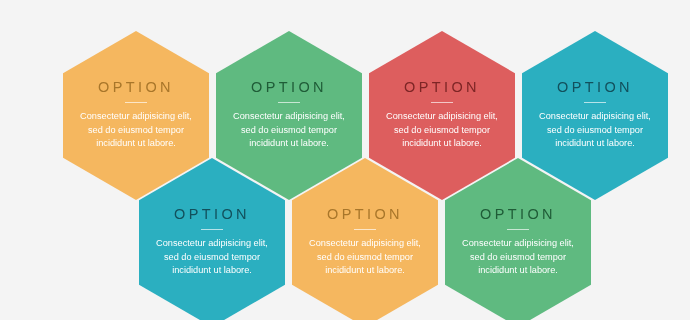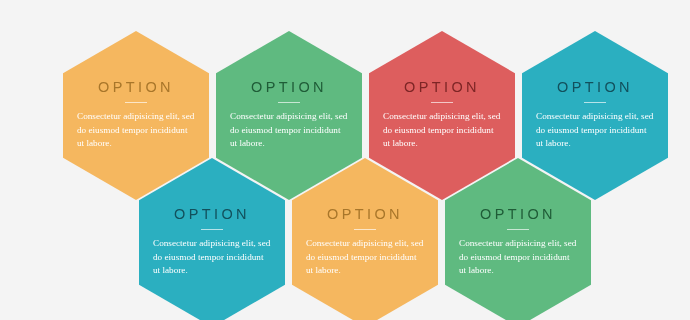--- a/index.html
+++ b/index.html
@@ -17,21 +17,21 @@
   .hex {
     position:absolute;
     width:146px;
     height:169px;
     clip-path:polygon(50% 0%, 100% 25%, 100% 75%, 50% 100%, 0% 75%, 0% 25%);
     -webkit-clip-path:polygon(50% 0%, 100% 25%, 100% 75%, 50% 100%, 0% 75%, 0% 25%);
     display:flex;
     flex-direction:column;
     align-items:center;
     justify-content:center;
-    text-align:left;
+    text-align:center;
     padding:0 14px;
   }
   .hex-title {
     font-size:14.5px;
     letter-spacing:3.4px;
     font-weight:400;
     line-height:1;
     margin-bottom:7px;
     white-space:nowrap;
   }
@@ -40,21 +40,20 @@
     height:1.5px;
     background:rgba(255,255,255,0.65);
     margin-bottom:7px;
   }
   .hex-desc {
     font-size:9.2px;
     line-height:1.45;
     color:#ffffff;
     font-weight:400;
     max-width:118px;
-    font-family:Liberation Serif, serif;
   }
 
   
   .r1 { top:31px; }
   .c1 { left:63px; }
   .c2 { left:216px; }
   .c3 { left:369px; }
   .c4 { left:522px; }
 
   

